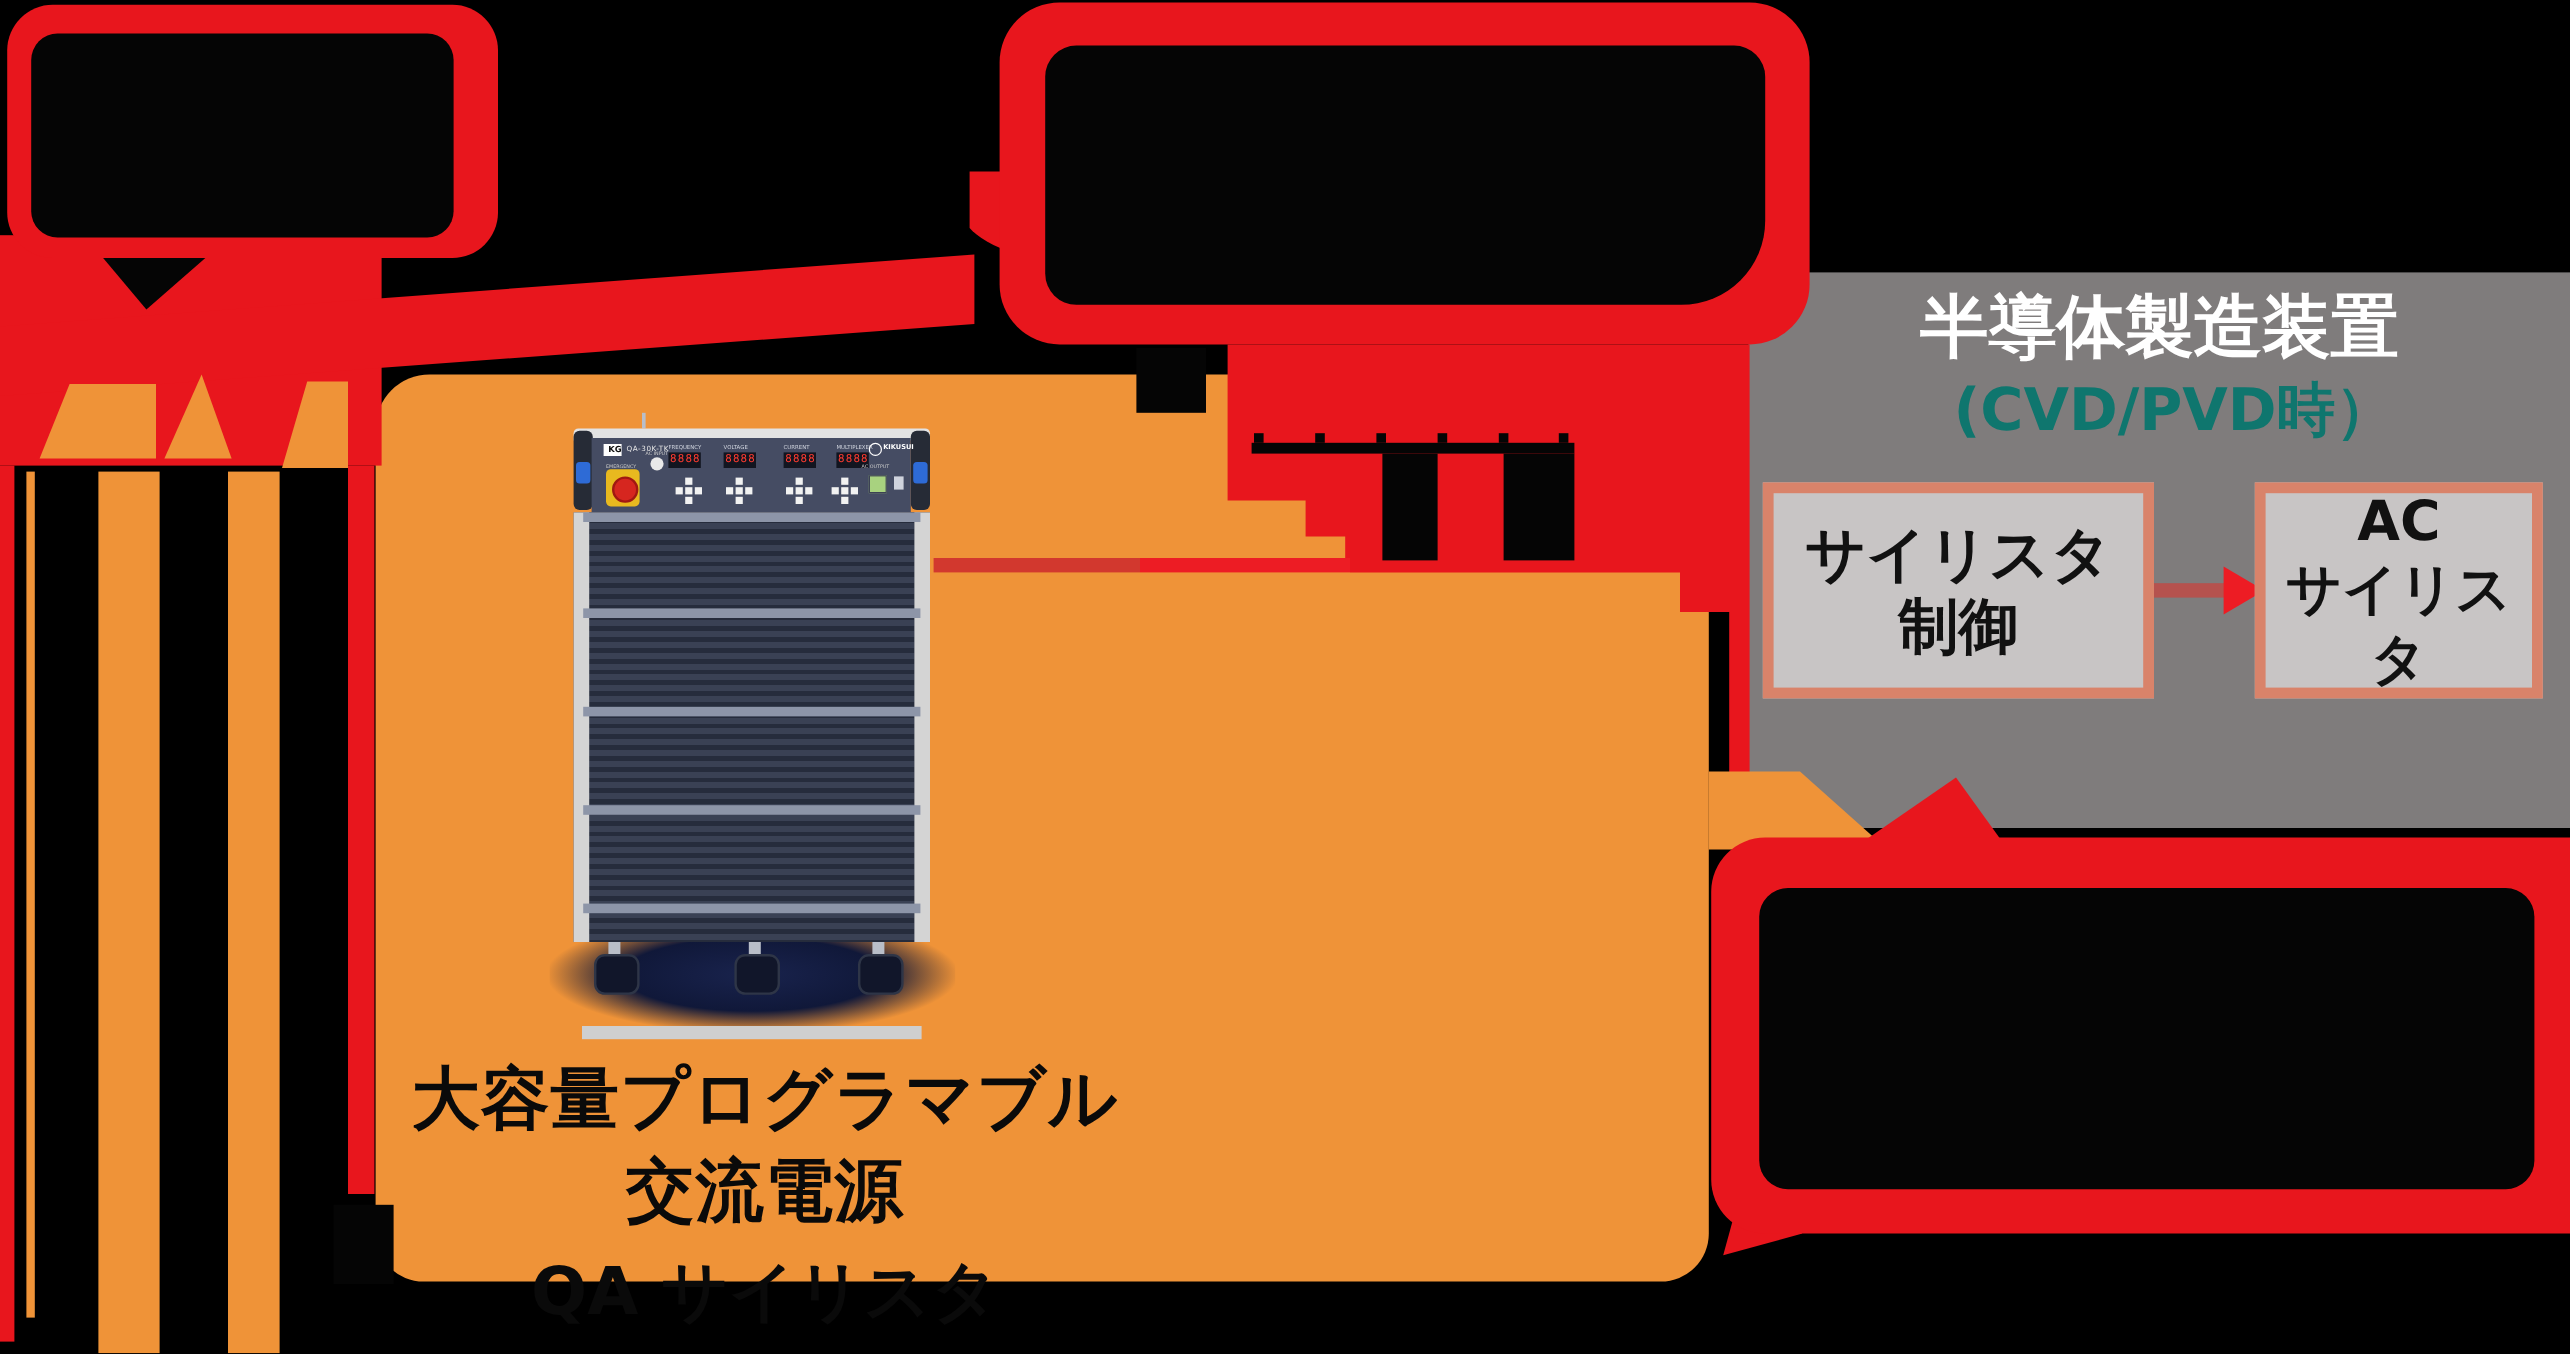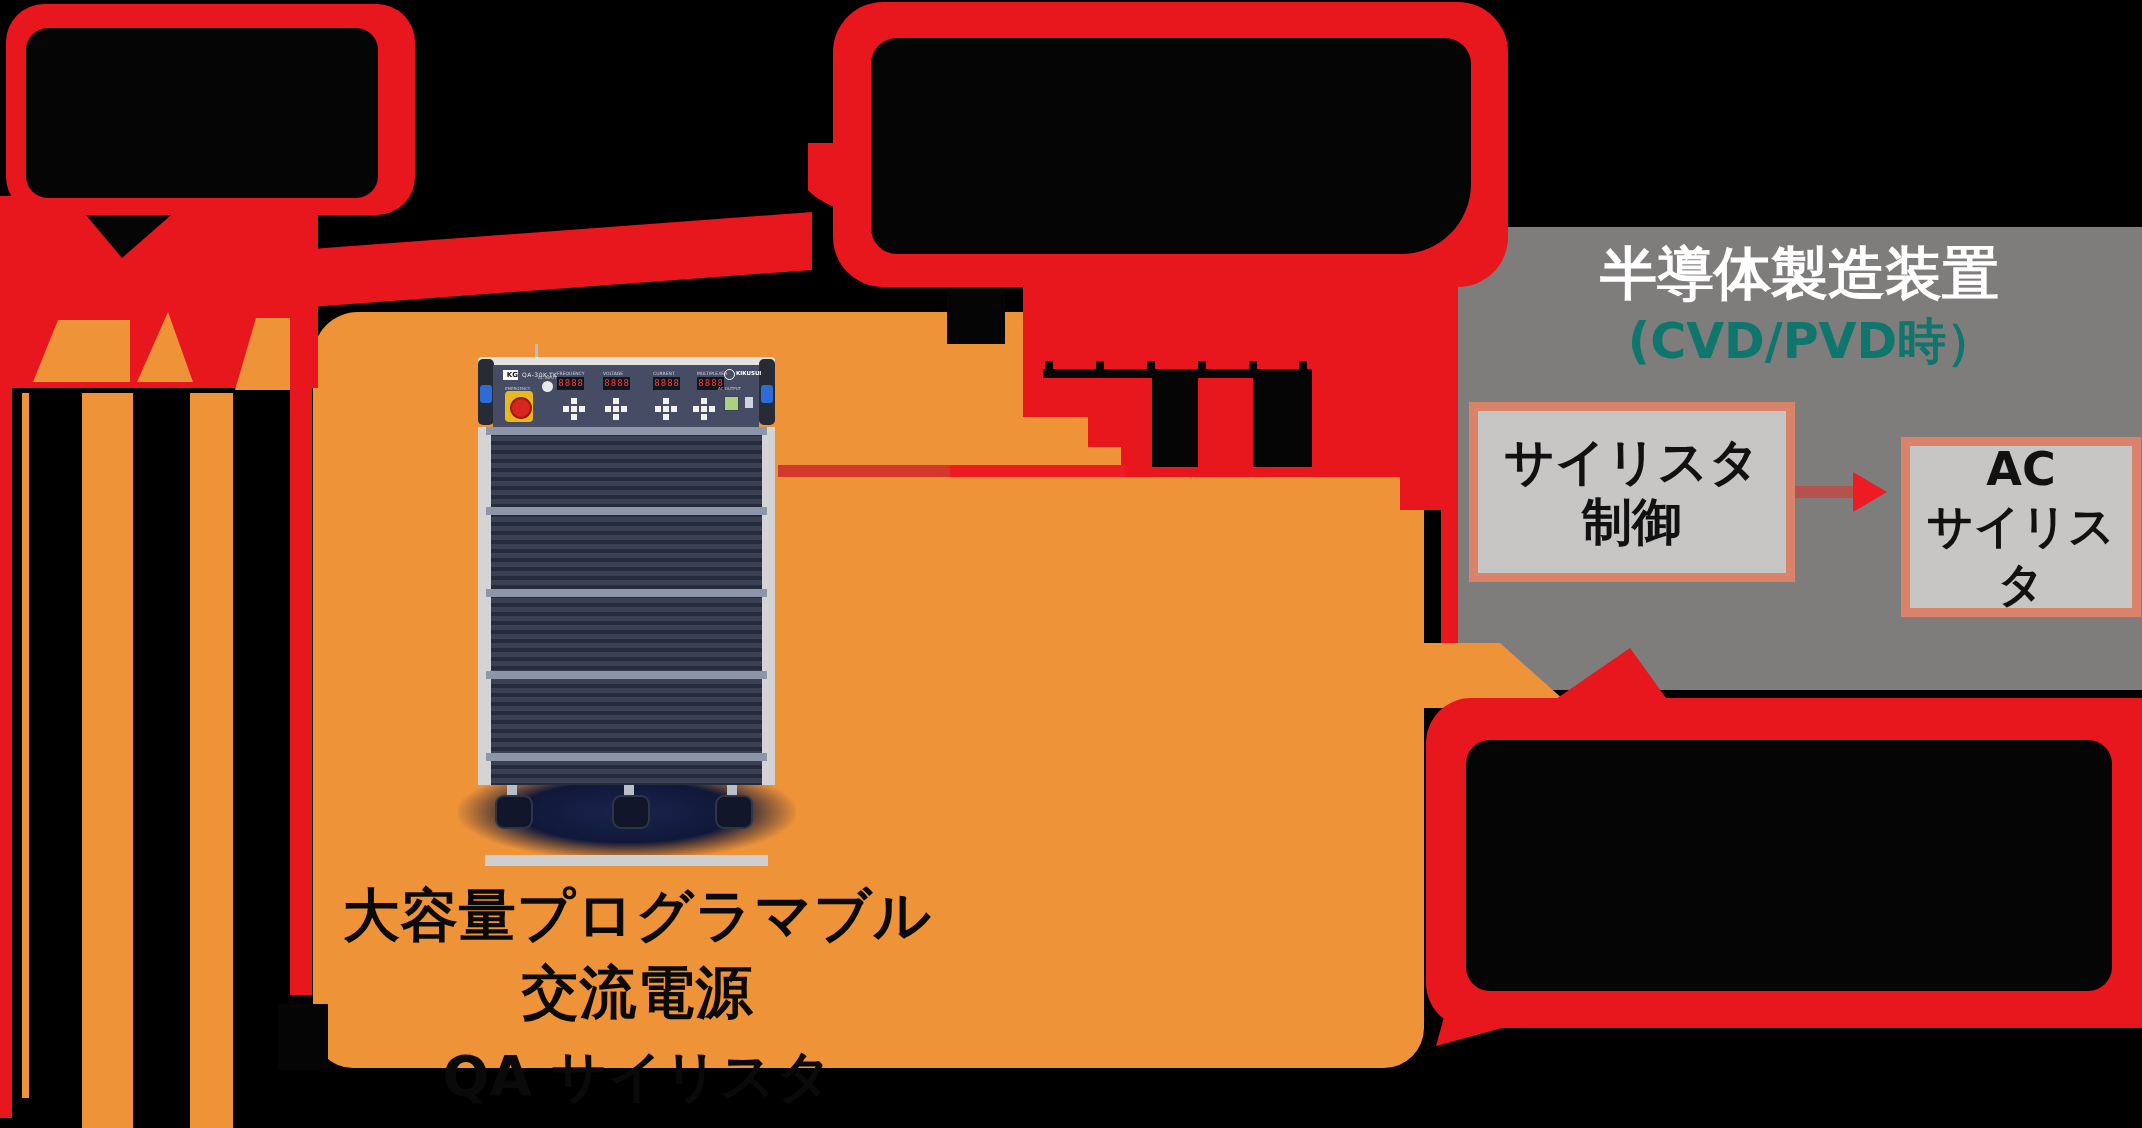--- a/index.html
+++ b/index.html
@@ -13,21 +13,21 @@
   #gray-box{left:1457px;top:227px;width:685px;height:463px;background:#7f7c7c;z-index:2;}
   #gray-content{left:1457px;top:227px;width:685px;height:463px;z-index:6;}
   .eq-title{position:absolute;left:0;top:14px;width:100%;text-align:center;color:#fff;
             font-weight:bold;font-size:57px;line-height:1.15;}
   .eq-sub{position:absolute;left:12px;top:82px;width:100%;text-align:center;color:#0f766e;
           font-weight:bold;font-size:49px;}
   .inner-box{position:absolute;top:175px;height:162px;background:#c8c5c5;
              border:9px solid #d9836a;display:flex;flex-direction:column;align-items:center;
              justify-content:center;color:#111;font-weight:600;text-align:center;}
   #thyristor-box{left:12px;width:308px;font-size:50px;line-height:1.2;}
-  #heater-box{left:444px;width:222px;font-size:46px;line-height:1.25;margin-top:35px;}
+  #heater-box{left:422px;width:222px;font-size:46px;line-height:1.25;}
   #eq-arrow-shaft{position:absolute;left:338px;top:259px;width:60px;height:12px;background:#b5524e;}
   #eq-arrow-head{position:absolute;left:396px;top:245px;width:0;height:0;
                  border-left:34px solid #ed1c24;border-top:20px solid transparent;
                  border-bottom:20px solid transparent;}
   
   .bubble{background:#e8161d;z-index:4;}
   .bubble-inner{position:absolute;background:#050505;}
   #bubble-top-left{left:6px;top:4px;width:409px;height:211px;border-radius:38px;}
   #bubble-top-left .bubble-inner{left:20px;top:24px;width:352px;height:170px;border-radius:22px;}
   #bubble-center{left:833px;top:2px;width:675px;height:285px;border-radius:50px;}

